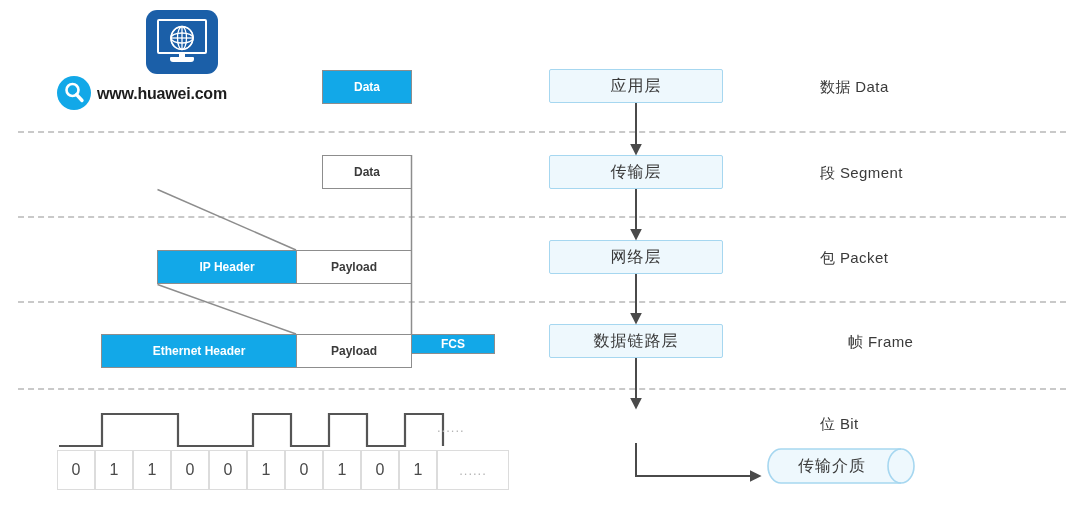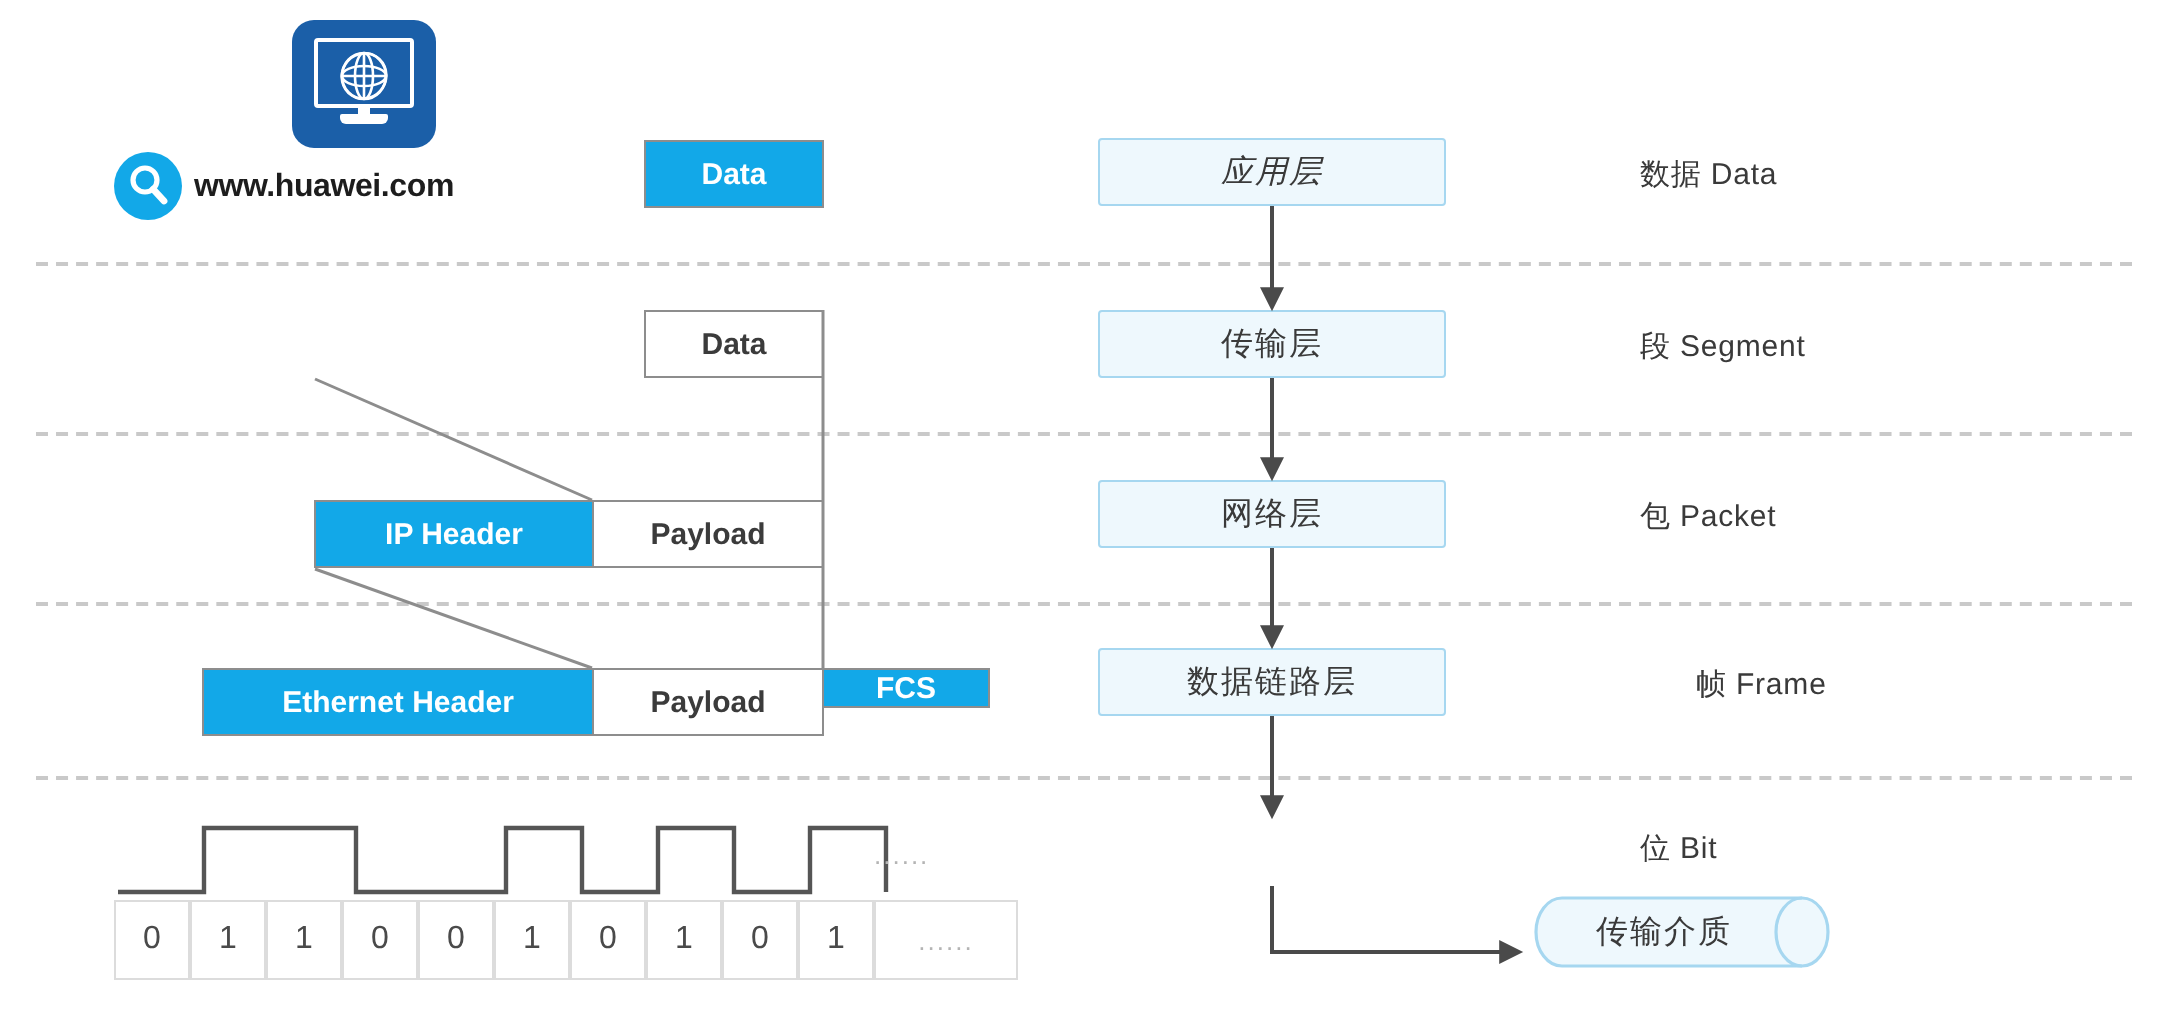--- a/index.html
+++ b/index.html
@@ -95,21 +95,21 @@
   }
 
   
   .pdu {
     position: absolute;
     box-sizing: border-box;
     border: 1.5px solid #8d8d8d;
     display: flex;
     align-items: center;
     justify-content: center;
-    font-size: 15px;
+    font-size: 12px;
     white-space: nowrap;
   }
   .pdu.blue {
     background: #12a8e8;
     color: #ffffff;
     font-weight: bold;
   }
   .pdu.white {
     background: #ffffff;
     color: #3b3b3b;
@@ -260,21 +260,21 @@
   <div class="bitcell" style="left:133px;">1</div>
   <div class="bitcell" style="left:171px;">0</div>
   <div class="bitcell" style="left:209px;">0</div>
   <div class="bitcell" style="left:247px;">1</div>
   <div class="bitcell" style="left:285px;">0</div>
   <div class="bitcell" style="left:323px;">1</div>
   <div class="bitcell" style="left:361px;">0</div>
   <div class="bitcell" style="left:399px;">1</div>
   <div class="bitcell ellipsis-cell" style="left:437px; width:72px;">......</div>
 
-  <div class="layer" style="top:69px;font-style:italic;">应用层</div>
+  <div class="layer" style="top:69px;">应用层</div>
   <div class="layer" style="top:155px;">传输层</div>
   <div class="layer" style="top:240px;">网络层</div>
   <div class="layer" style="top:324px;">数据链路层</div>
 
   <svg class="abs" style="left:530px; top:60px;" width="450" height="430">
     <defs>
       <marker id="ah" markerWidth="8" markerHeight="8" refX="4.2" refY="3" orient="auto">
         <path d="M0,0 L6,3 L0,6 z" fill="#4a4a4a"></path>
       </marker>
     </defs>

